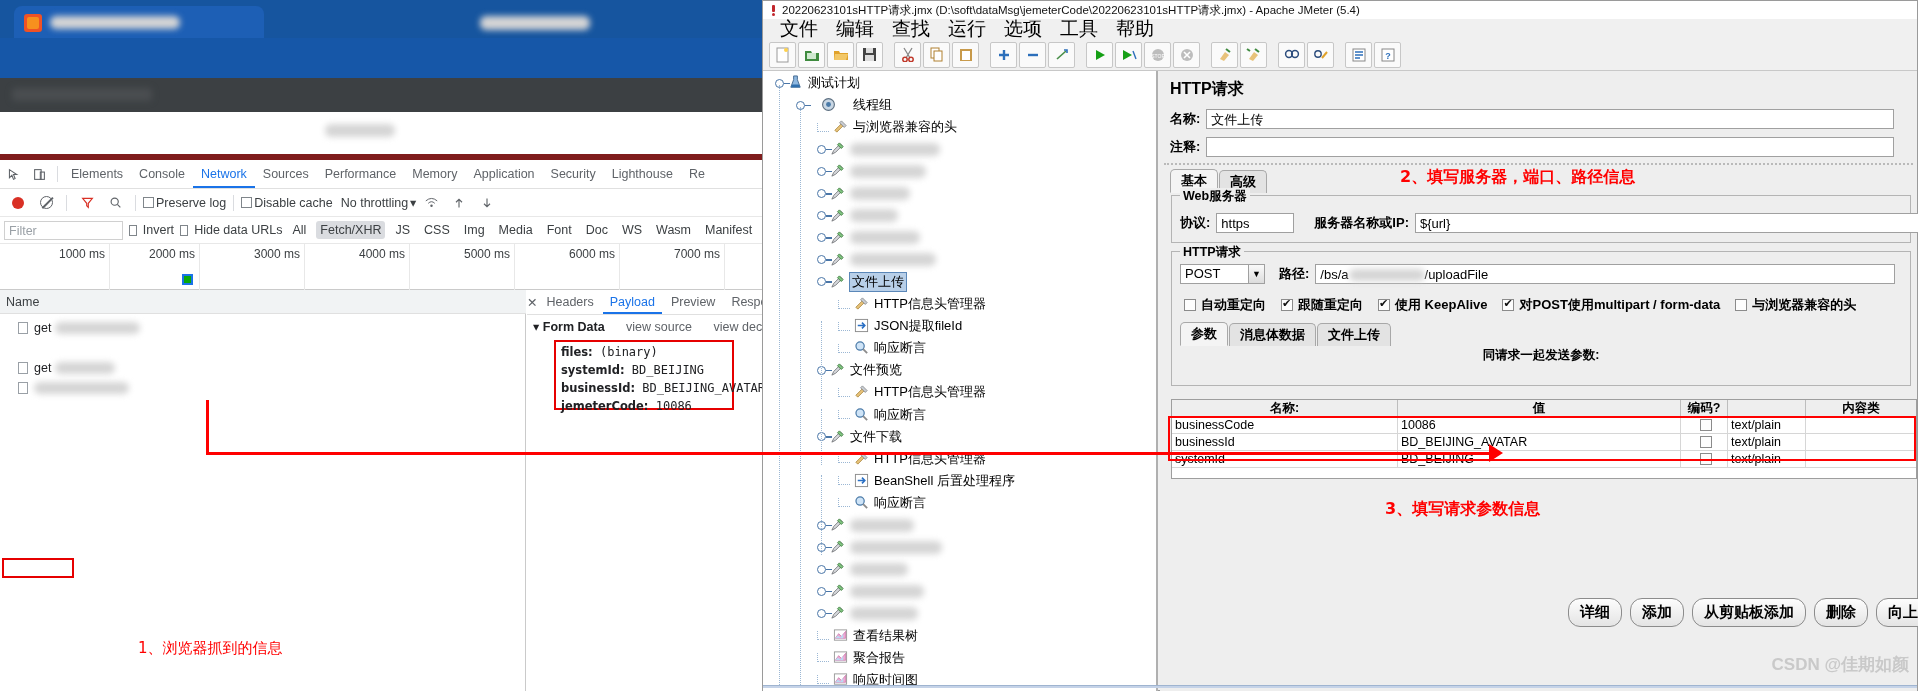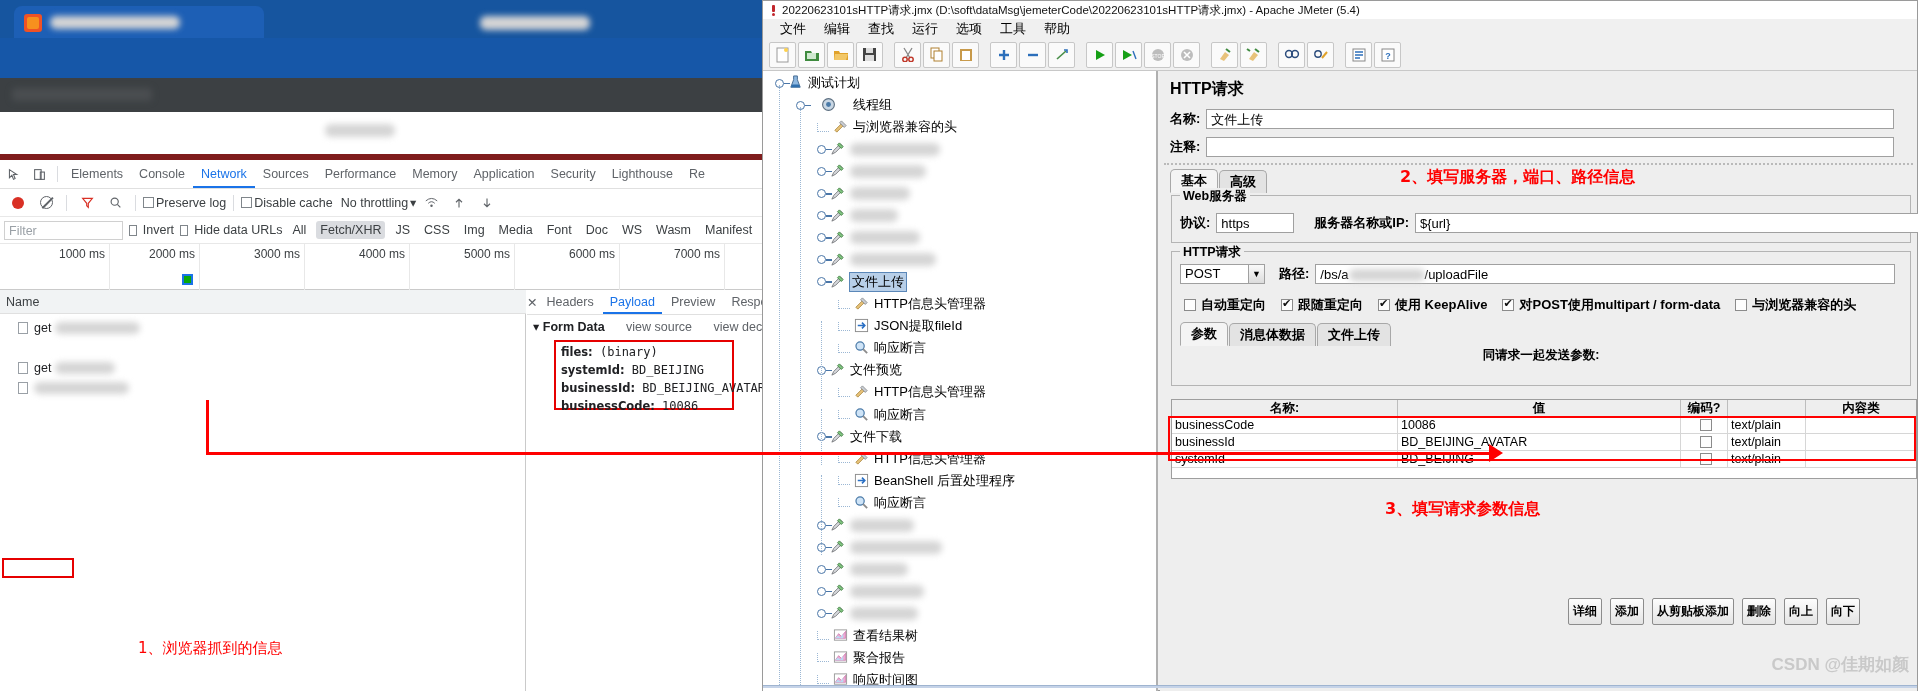--- a/index.html
+++ b/index.html
@@ -90,21 +90,21 @@
   
   #jmeter { position:absolute; left:762px; top:0; width:1156px; height:691px; background:#f0f0f0;
       border:1px solid #9a9a9a; font-size:13px; color:#000; }
   #jm-title { position:absolute; left:0; top:0; width:1154px; height:18px; background:#fff; display:flex; align-items:center; padding-left:6px; gap:4px; }
   #jm-title-text { font-size:11.5px; color:#111; white-space:nowrap; overflow:hidden; }
   .jm-logo { width:9px; height:11px; position:relative; }
   .jm-logo:before { content:""; position:absolute; left:3px; top:0; width:3px; height:7px; background:#c1272d; border-radius:1px; }
   .jm-logo:after { content:""; position:absolute; left:3px; top:8px; width:3px; height:3px; background:#c1272d; border-radius:50%; }
 
   #jm-menu { position:absolute; left:0; top:18px; width:1154px; height:20px; background:#f0f0f0; display:flex; align-items:center; gap:0; padding-left:8px; }
-  .jm-menu-item { padding:0 9px; font-size:13px; color:#000; line-height:20px; white-space:nowrap; }
+  .jm-menu-item { padding:0 9px; font-size:19px; color:#000; line-height:20px; white-space:nowrap; }
 
   #jm-toolbar { position:absolute; left:0; top:38px; width:1154px; height:32px; background:#f0f0f0;
       border-bottom:1px solid #c8c8c8; display:flex; align-items:center; padding-left:6px; gap:2px; }
   .tbtn { width:27px; height:26px; border:1px solid #c7c7c7; background:#fafafa; display:flex; align-items:center; justify-content:center;
       border-radius:2px; }
   .tsep { width:7px; }
 
   
   #jm-tree { position:absolute; left:0; top:70px; width:395px; height:621px; background:#fff;
       border-right:2px solid #b0b0b0; overflow:hidden; font-size:13px; }
@@ -140,22 +140,22 @@
   .jcb.on:after { content:"✔"; position:absolute; left:0px; top:-3px; font-size:11px; color:#111; }
 
   
   #ptable { position:absolute; left:11px; top:328px; width:746px; height:80px; border:1px solid #9e9e9e; background:#fff; }
   .pt-head { display:flex; height:17px; background:#eeeeee; border-bottom:1px solid #9e9e9e; }
   .pt-head div { font-size:12.5px; font-weight:bold; text-align:center; line-height:17px; border-right:1px solid #bdbdbd; }
   .pt-row { display:flex; height:13.5px; border-bottom:1px solid #d6d6d6; }
   .pt-row div { font-size:12.5px; line-height:13.5px; border-right:1px solid #d6d6d6; padding-left:3px; overflow:hidden; white-space:nowrap; }
   #ptable-redbox { position:absolute; left:8px; top:345px; width:748px; height:45px; border:2.5px solid #ff0000; z-index:30; }
 
-  .jbtn { border:1px solid #8c8c8c; background:linear-gradient(#fdfdfd,#e4e4e4); font-size:12px; font-weight:bold;
-      padding:4px 4px; border-radius:2px; color:#000; white-space:nowrap; }
+  .jbtn { border:1px solid #8c8c8c; background:linear-gradient(#fdfdfd,#e4e4e4); font-size:15px; font-weight:bold;
+      padding:4px 11px; border-radius:12px; color:#000; white-space:nowrap; }
 
   #watermark { position:absolute; right:8px; bottom:16px; font-size:17px; color:#c9c9c9; font-weight:bold; white-space:nowrap; }
 
   #jm-statusline { position:absolute; left:0; bottom:2px; width:1154px; height:3px; background:#c5d3e8; border-top:1px solid #9fb4d0; }
 </style>
 </head>
 <body>
 
 <div id="browser">
 
@@ -336,21 +336,21 @@
       </div>
       <div class="fd-row" style="top:73px">
         <span class="fd-key">systemId:</span>
         <span>BD_BEIJING</span>
       </div>
       <div class="fd-row" style="top:91px">
         <span class="fd-key">businessId:</span>
         <span>BD_BEIJING_AVATAR</span>
       </div>
       <div class="fd-row" style="top:109px">
-        <span class="fd-key">businessCode:</span>
+        <span class="fd-key">jemeterCode:</span>
         <span>10086</span>
       </div>
     </div>
   </div>
 </div>
 
 <div id="arrow-vert"></div>
 <div id="arrow-line"></div>
 <div id="arrow-head"></div>
 

